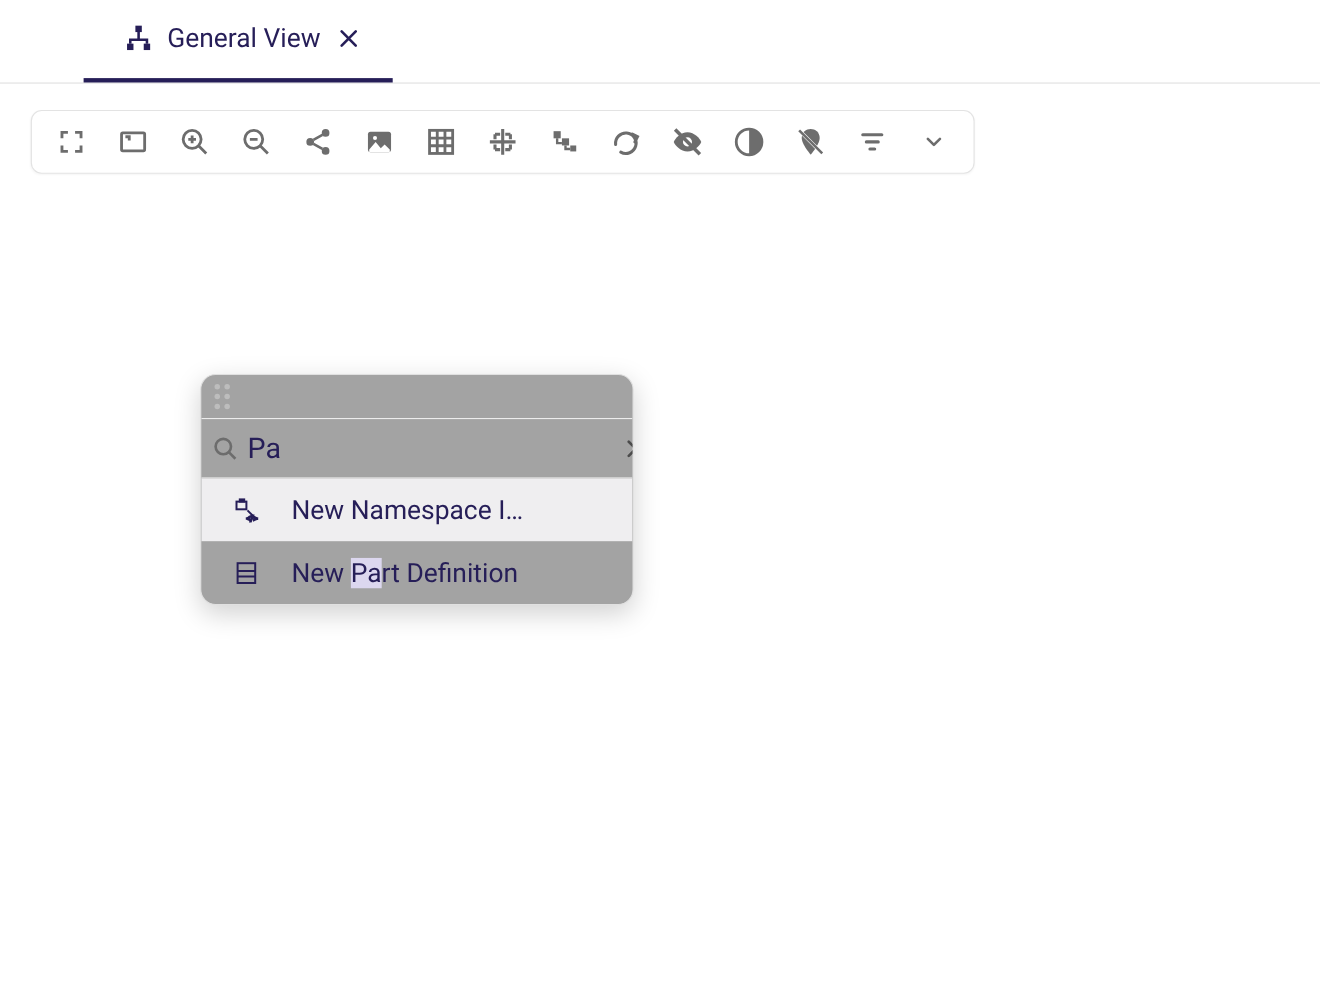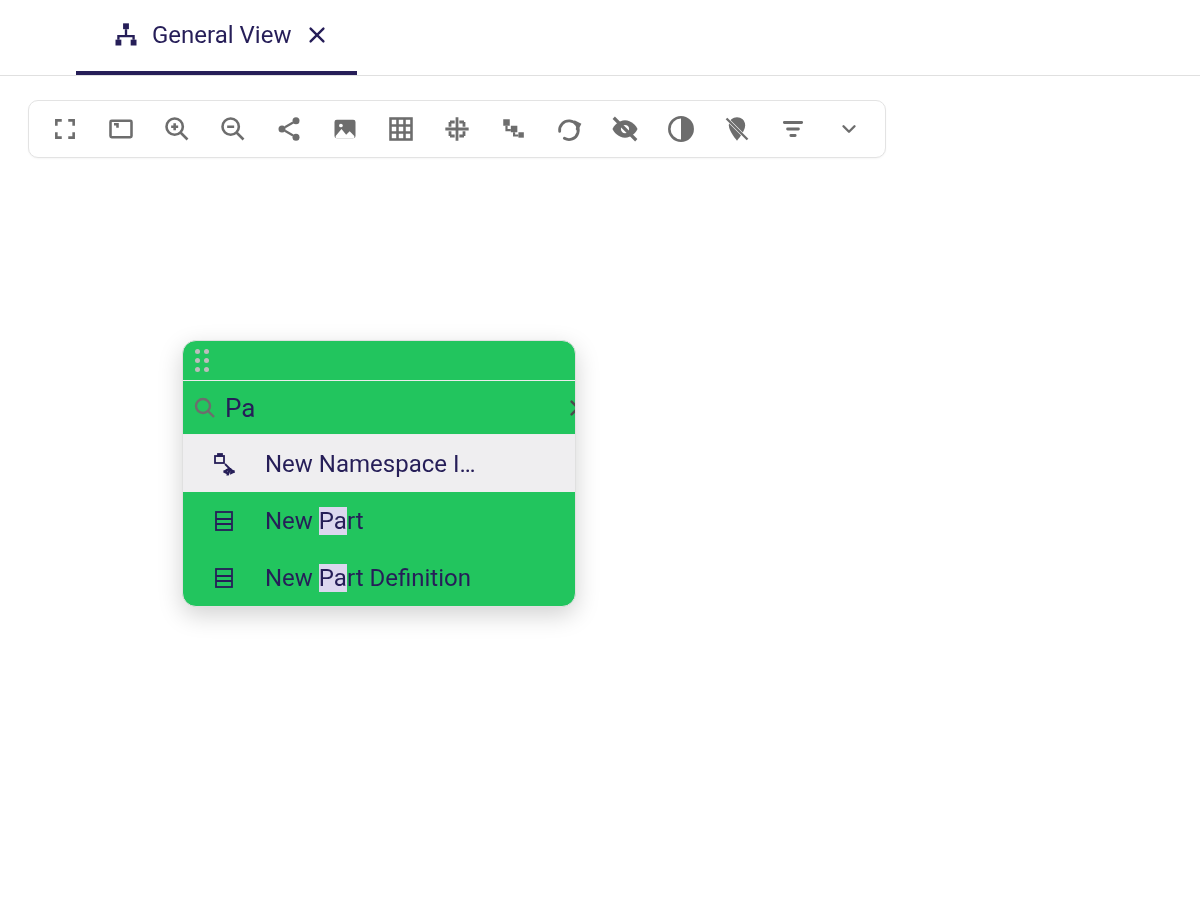--- a/index.html
+++ b/index.html
@@ -66,21 +66,21 @@
     cursor: pointer;
   }
   .tbtn svg { display: block; }
 
   
   .palette {
     position: absolute;
     left: 182px;
     top: 340px;
     width: 394px;
-    background: #22c55e;
+    background: #a3a3a3;
     border: 1px solid #e0e0e0;
     border-radius: 14px;
     box-shadow: 0 8px 24px rgba(0,0,0,0.18);
     overflow: hidden;
   }
   .palette-handle {
     height: 40px;
     display: flex;
     align-items: center;
     padding-left: 12px;
@@ -325,29 +325,20 @@
           <rect x="6" y="2" width="4" height="2" fill="currentColor"></rect>
           <path d="M13 12 l8 8"></path>
           <path d="M14 18 l3 -1 1 3"></path>
           <text x="12" y="22" font-size="7" fill="currentColor">&lt;/&gt;</text>
         </svg>
       </span>
       <span class="plabel">New Namespace I…</span>
     </div>
 
 
-    <div class="pitem">
-      <span class="picon">
-        <svg viewBox="0 0 24 24" width="24" height="24" fill="none" stroke="currentColor" stroke-width="1.8">
-          <rect x="4" y="3" width="16" height="18"></rect>
-          <path d="M4 10 h16 M4 15 h16"></path>
-        </svg>
-      </span>
-      <span class="plabel">New <span class="hl">Pa</span>rt</span>
-    </div>
 
     <div class="pitem">
       <span class="picon">
         <svg viewBox="0 0 24 24" width="24" height="24" fill="none" stroke="currentColor" stroke-width="1.8">
           <rect x="4" y="3" width="16" height="18"></rect>
           <path d="M4 10 h16 M4 15 h16"></path>
         </svg>
       </span>
       <span class="plabel">New <span class="hl">Pa</span>rt Definition</span>
     </div>

